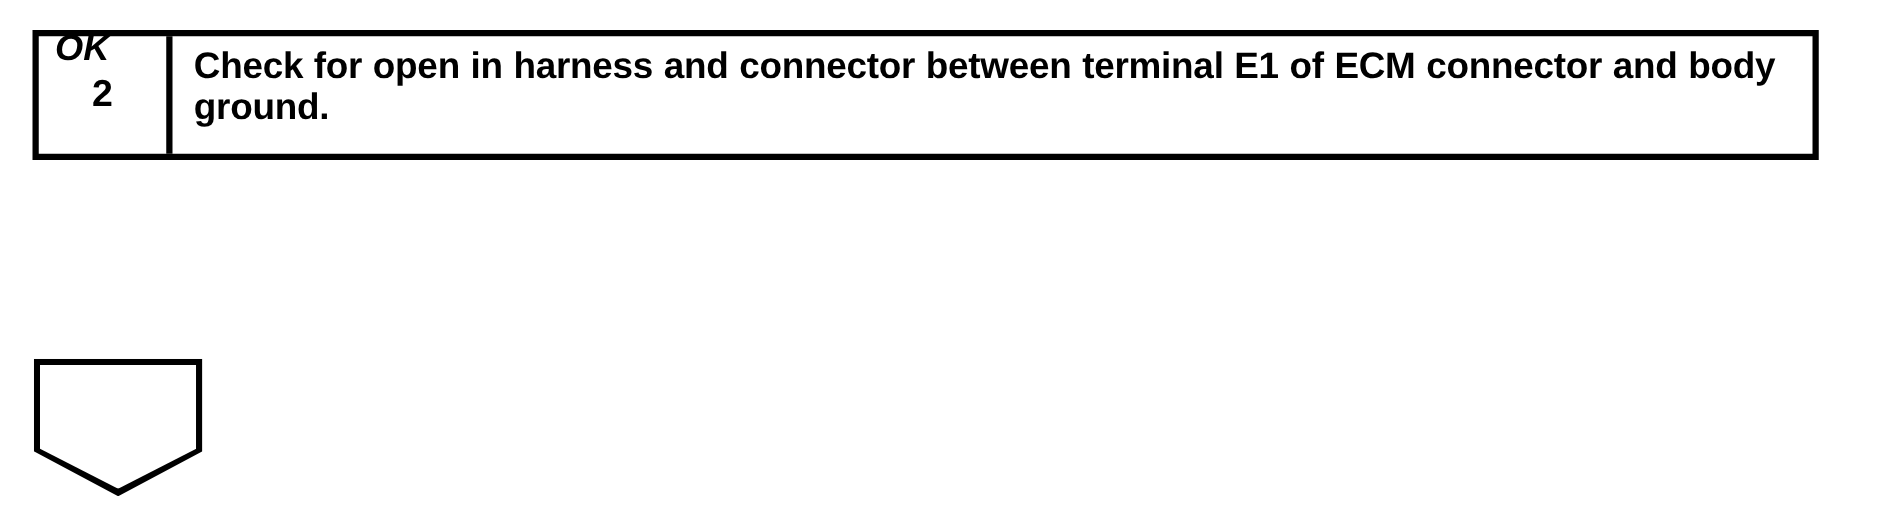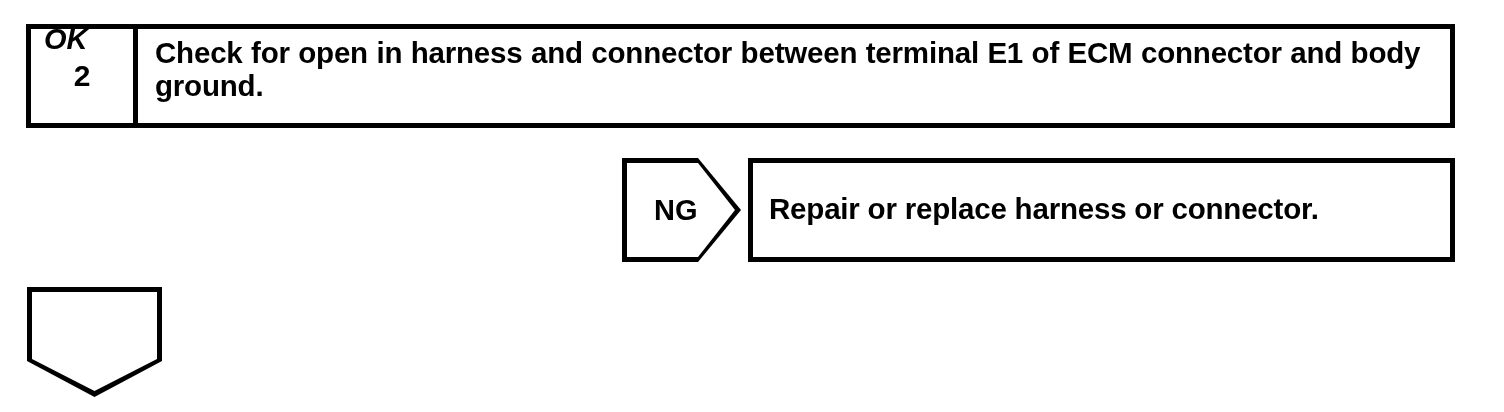--- a/index.html
+++ b/index.html
@@ -164,29 +164,19 @@
 
   <div class="step-row">
     <div class="step-number-cell">
       <span class="step-number">2</span>
     </div>
     <div class="step-text-cell">
       <span class="step-text">Check for open in harness and connector between terminal E1 of ECM connector and body ground.</span>
     </div>
   </div>
 
-  <div class="ng-branch">
-    <div class="ng-tag">
-      <div class="ng-tag-inner">
-        <span class="ng-label">NG</span>
-      </div>
-    </div>
-    <div class="ng-result-box">
-      <span class="ng-result-text">Repair or replace harness or connector.</span>
-    </div>
-  </div>
 
   <div class="ok-tag">
     <div class="ok-tag-inner"></div>
   </div>
   <span class="ok-label">OK</span>
 
 </div>
 
 </body></html>

